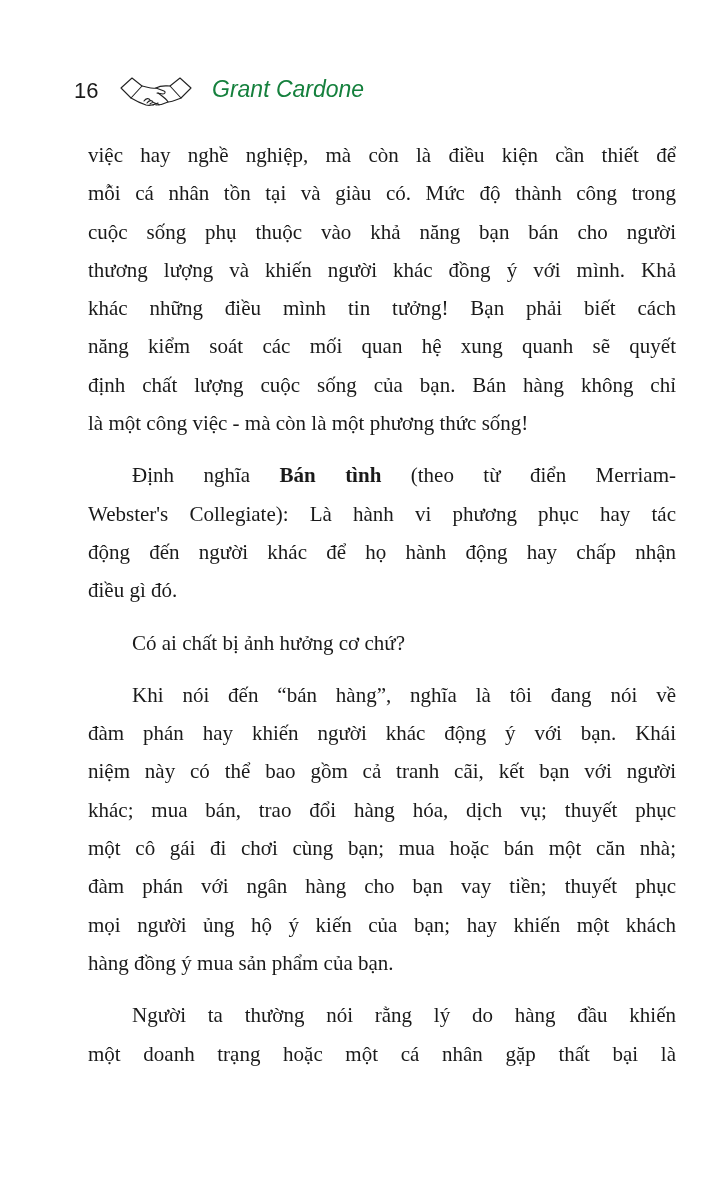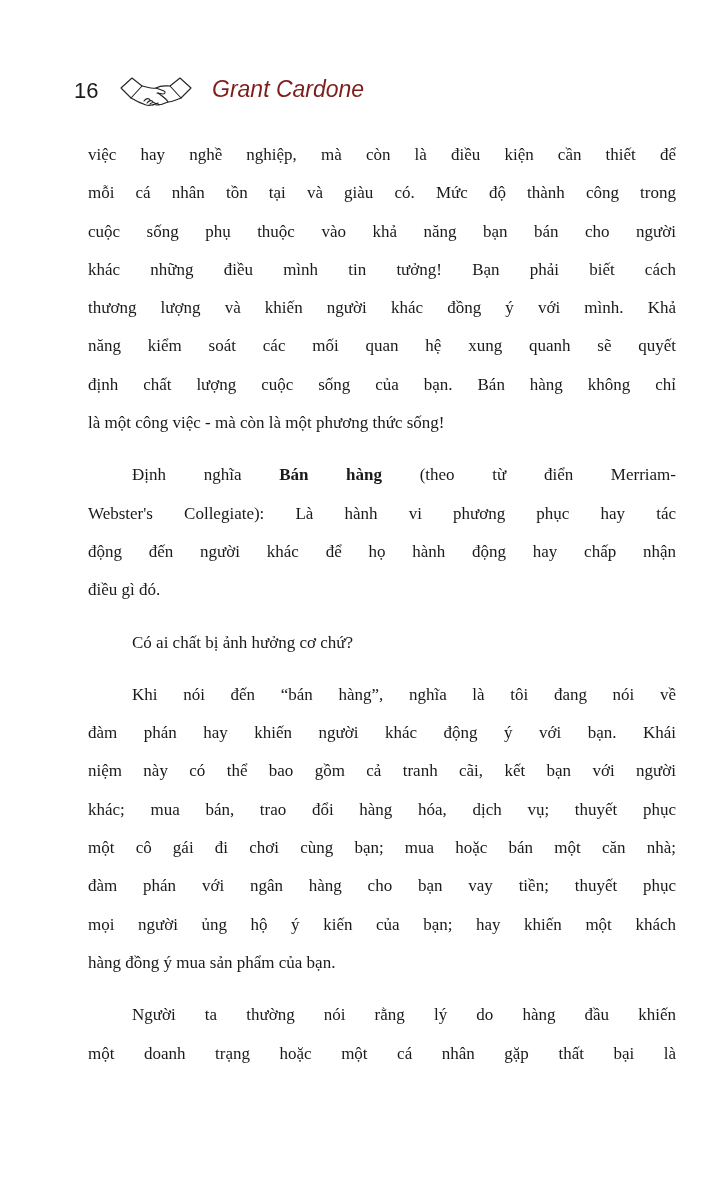--- a/index.html
+++ b/index.html
@@ -37,31 +37,31 @@
       width: 76px;
       height: 36px;
     }
     .author {
       position: absolute;
       left: 212px;
       top: 4px;
       font-family: "Liberation Sans", "DejaVu Sans", sans-serif;
       font-style: italic;
       font-size: 23px;
-      color: #7f1d1d;
+      color: #15803d;
     }
     .body-text {
       position: absolute;
       left: 88px;
       top: 136px;
       width: 588px;
     }
     .para {
       margin: 0;
-      font-size: 17px;
+      font-size: 21px;
       line-height: 38.3px;
       text-align: justify;
     }
     .para .line {
       display: block;
       text-align: justify;
       text-align-last: justify;
       white-space: nowrap;
     }
     .para .line.last {
@@ -103,30 +103,30 @@
   </span>
   <span class="author">Grant Cardone</span>
 </div>
 
 <div class="body-text">
 
   <p class="para">
     <span class="line">việc hay nghề nghiệp, mà còn là điều kiện cần thiết để</span>
     <span class="line">mỗi cá nhân tồn tại và giàu có. Mức độ thành công trong</span>
     <span class="line">cuộc sống phụ thuộc vào khả năng bạn bán cho người</span>
+    <span class="line">thương lượng và khiến người khác đồng ý với mình. Khả</span>
     <span class="line">khác những điều mình tin tưởng! Bạn phải biết cách</span>
-    <span class="line">thương lượng và khiến người khác đồng ý với mình. Khả</span>
     <span class="line">năng kiểm soát các mối quan hệ xung quanh sẽ quyết</span>
     <span class="line">định chất lượng cuộc sống của bạn. Bán hàng không chỉ</span>
     <span class="line last">là một công việc - mà còn là một phương thức sống!</span>
   </p>
   <div class="gap"></div>
 
   <p class="para">
-    <span class="line indent"><span>Định nghĩa </span><b>Bán hàng</b><span> (theo từ điển Merriam-</span></span>
+    <span class="line indent"><span>Định nghĩa </span><b>Bán tình</b><span> (theo từ điển Merriam-</span></span>
     <span class="line">Webster's Collegiate): Là hành vi phương phục hay tác</span>
     <span class="line">động đến người khác để họ hành động hay chấp nhận</span>
     <span class="line last">điều gì đó.</span>
   </p>
   <div class="gap"></div>
 
   <p class="para">
     <span class="line indent last">Có ai chất bị ảnh hưởng cơ chứ?</span>
   </p>
   <div class="gap"></div>

